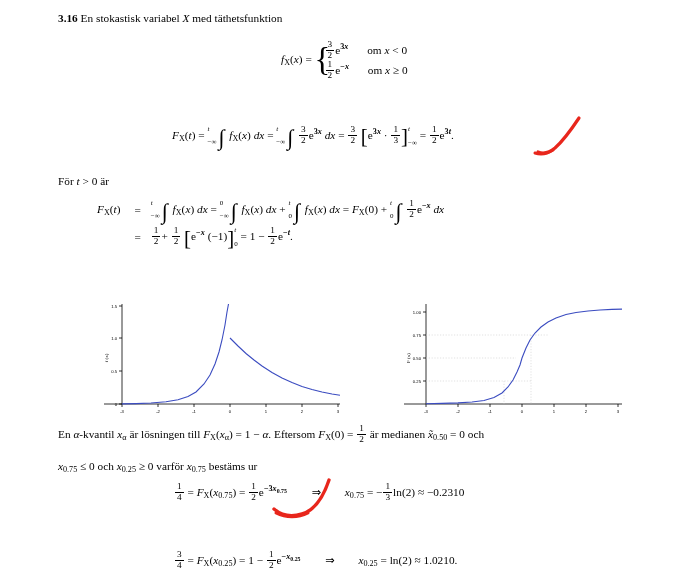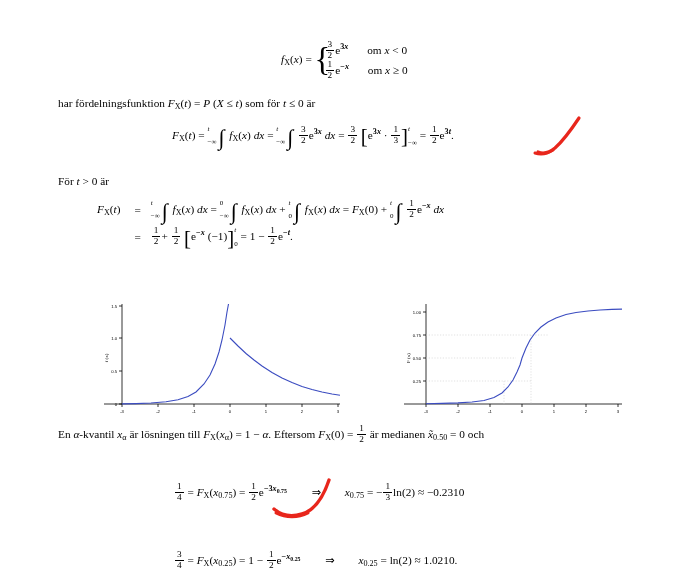--- a/index.html
+++ b/index.html
@@ -131,39 +131,40 @@
   .plot svg { display: block; }
 
   
   .pen { position: absolute; pointer-events: none; }
 </style>
 </head>
 <body>
 
 <div class="page">
 
+  <div class="para" style="left:58px; top:10px;">
+    <span class="bold">3.16</span>
+    <span>En stokastisk variabel <span class="mathvar">X</span> med täthetsfunktion</span>
+  </div>
 
   <div class="eq" style="left:281px; top:40px;">
     <span class="mathvar">f<span class="sub rm">X</span></span><span class="rm">(</span><span class="mathvar">x</span><span class="rm">) =</span>
     <span class="cases">
       <span class="brace">{</span>
       <span class="caseline">
         <span class="frac"><span class="num">3</span><span class="den">2</span></span><span class="rm">e</span><span class="sup"><span class="rm">3</span><span class="mathvar">x</span></span>
         <span class="casecond">om <span class="mathvar">x</span> &lt; 0</span>
       </span>
       <span class="caseline">
         <span class="frac"><span class="num">1</span><span class="den">2</span></span><span class="rm">e</span><span class="sup"><span class="rm">−</span><span class="mathvar">x</span></span>
         <span class="casecond">om <span class="mathvar">x</span> ≥ 0</span>
       </span>
     </span>
   </div>
 
-  <div class="para" style="left:58px; top:95px;">
-    har fördelningsfunktion <span class="mathvar">F<span class="sub rm">X</span></span><span class="rm">(</span><span class="mathvar">t</span><span class="rm">) = </span><span class="mathvar">P</span> <span class="rm">(</span><span class="mathvar">X</span> ≤ <span class="mathvar">t</span><span class="rm">)</span> som för <span class="mathvar">t</span> ≤ 0 är
-  </div>
 
   <div class="eq" style="left:172px; top:125px;">
     <span class="mathvar">F<span class="sub rm">X</span></span><span class="rm">(</span><span class="mathvar">t</span><span class="rm">) =</span>
     <span class="lim"><span class="top"><span class="mathvar">t</span></span><span class="bot">−∞</span></span><span class="intg">∫</span> 
     <span class="mathvar">f<span class="sub rm">X</span></span><span class="rm">(</span><span class="mathvar">x</span><span class="rm">)</span> <span class="mathvar">dx</span> <span class="rm">=</span>
     <span class="lim"><span class="top"><span class="mathvar">t</span></span><span class="bot">−∞</span></span><span class="intg">∫</span> 
     <span class="frac"><span class="num">3</span><span class="den">2</span></span><span class="rm">e</span><span class="sup"><span class="rm">3</span><span class="mathvar">x</span></span> <span class="mathvar">dx</span> <span class="rm">=</span>
     <span class="frac"><span class="num">3</span><span class="den">2</span></span>
     <span class="bigbr">[</span><span class="rm">e</span><span class="sup"><span class="rm">3</span><span class="mathvar">x</span></span> · <span class="frac"><span class="num">1</span><span class="den">3</span></span><span class="bigbr">]</span><span class="brscript"><span class="top"><span class="mathvar">t</span></span><span class="bot">−∞</span></span>
     <span class="rm">=</span> <span class="frac"><span class="num">1</span><span class="den">2</span></span><span class="rm">e</span><span class="sup"><span class="rm">3</span><span class="mathvar">t</span></span><span class="rm">.</span>
@@ -291,20 +292,23 @@
         <text x="222" y="113">3</text>
       </g>
 
       <path d="M30 103.7 L46 103.4 L62 102.9 L76 102 L88 100.5 L98 97.5 L106 93 L112 87 L117 80 L121 72 L124 65 L126 58 L130 48 L134 40 L139 33 L145 27 L152 22 L160 18 L170 14.5 L180 12.5 L192 11 L204 10 L216 9.4 L226 9.1" fill="none" stroke="#3b4cc0" stroke-width="1.1"></path>
     </svg>
   </div>
 
   <div class="para" style="left:58px; top:424px; width:580px;">
     En <span class="mathvar">α</span>-kvantil <span class="mathvar">x<span class="sub rm">α</span></span> är lösningen till <span class="mathvar">F<span class="sub rm">X</span></span><span class="rm">(</span><span class="mathvar">x<span class="sub rm">α</span></span><span class="rm">) = 1 − </span><span class="mathvar">α</span><span class="rm">.</span> Eftersom <span class="mathvar">F<span class="sub rm">X</span></span><span class="rm">(0) =</span> <span class="frac"><span class="num">1</span><span class="den">2</span></span> är medianen <span class="mathvar">x̃<span class="sub rm">0.50</span></span> <span class="rm">= 0</span> och
   </div>
+  <div class="para" style="left:58px; top:458px; width:580px;">
+    <span class="mathvar">x<span class="sub rm">0.75</span></span> ≤ 0 och <span class="mathvar">x<span class="sub rm">0.25</span></span> ≥ 0 varför <span class="mathvar">x<span class="sub rm">0.75</span></span> bestäms ur
+  </div>
 
   <div class="eq" style="left:174px; top:482px;">
     <span class="frac"><span class="num">1</span><span class="den">4</span></span>
     <span class="rm">=</span> <span class="mathvar">F<span class="sub rm">X</span></span><span class="rm">(</span><span class="mathvar">x<span class="sub rm">0.75</span></span><span class="rm">) =</span>
     <span class="frac"><span class="num">1</span><span class="den">2</span></span><span class="rm">e</span><span class="sup"><span class="rm">−3</span><span class="mathvar">x<span class="sub rm">0.75</span></span></span>
     <span style="display:inline-block; width:22px;"></span><span class="rm">⇒</span>
     <span style="display:inline-block; width:18px;"></span>
     <span class="mathvar">x<span class="sub rm">0.75</span></span> <span class="rm">= −</span><span class="frac"><span class="num">1</span><span class="den">3</span></span><span class="rm">ln(2) ≈ −0.2310</span>
   </div>
 

